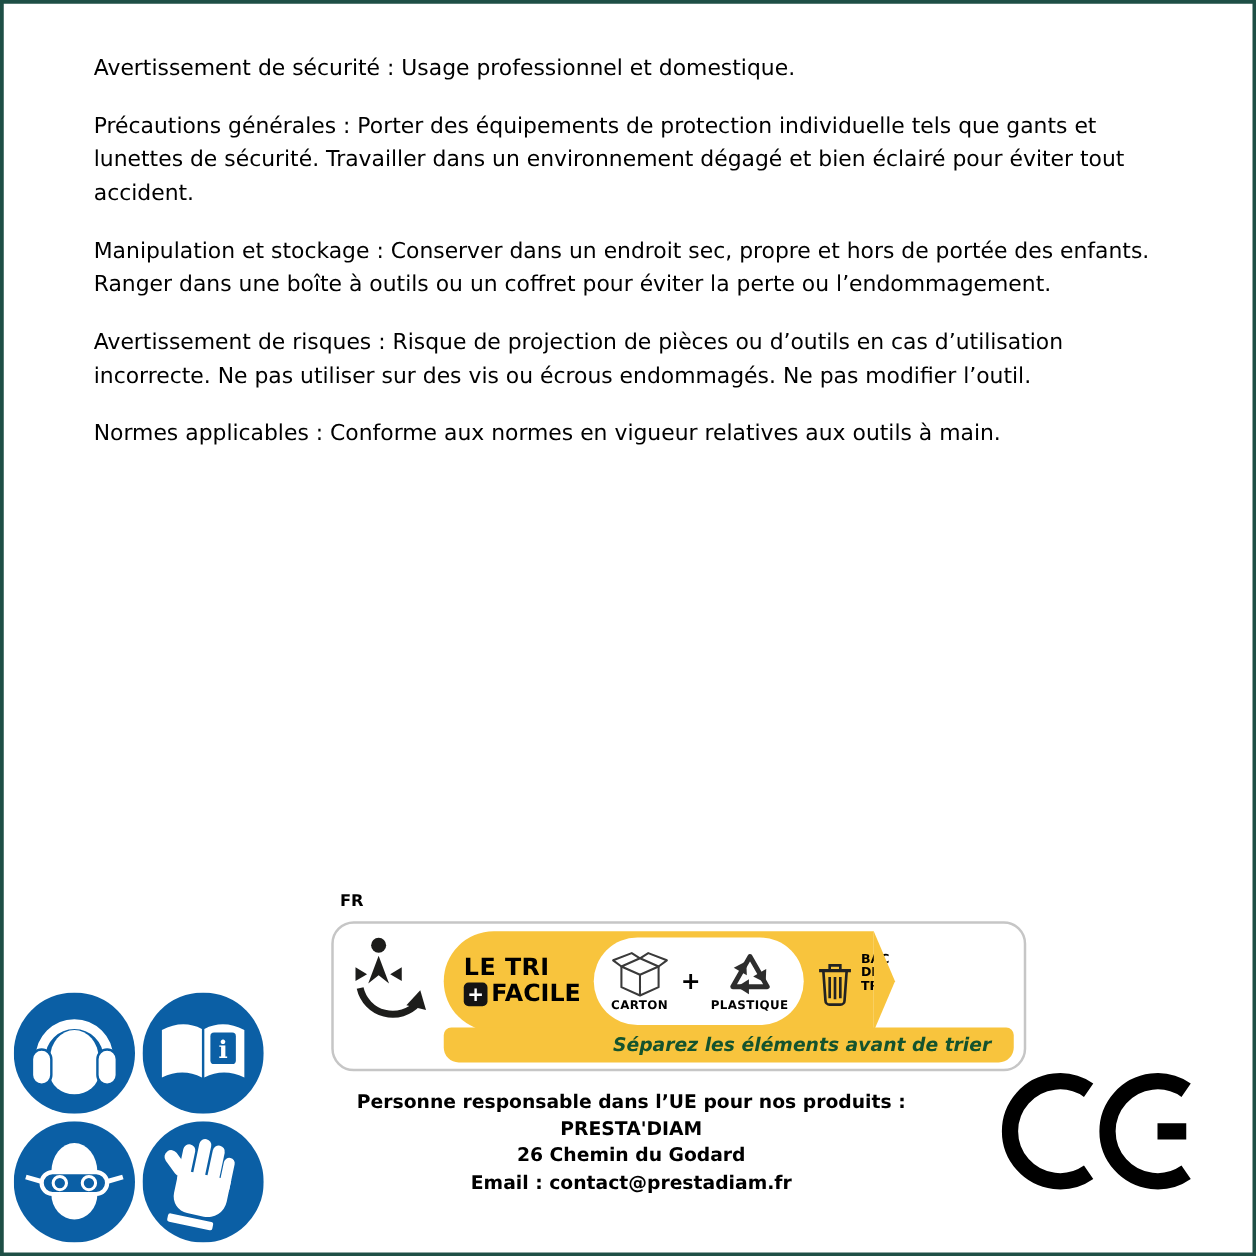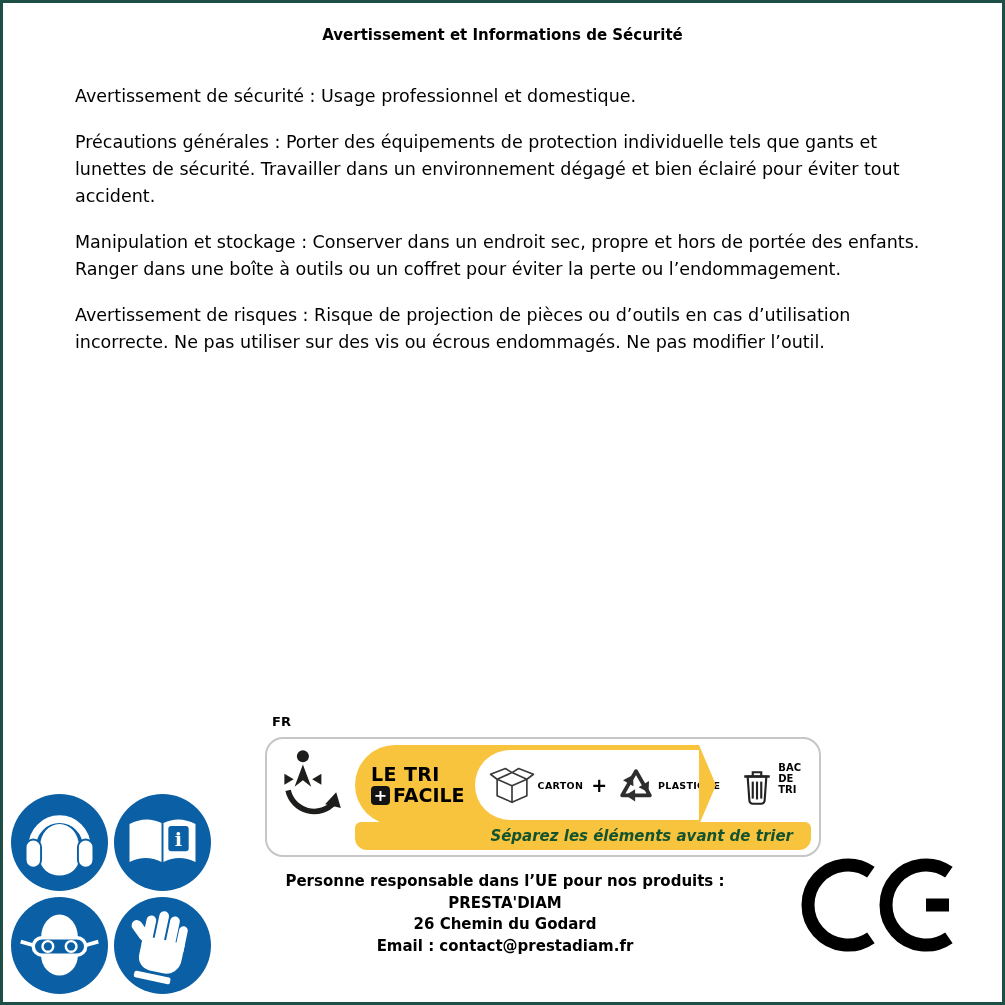--- a/index.html
+++ b/index.html
@@ -30,21 +30,21 @@
               border-top:40px solid transparent; border-bottom:40px solid transparent;
               border-left:17px solid #F8C43D; }
   .tri-text { margin-left:16px; line-height:1.08; white-space:nowrap; }
   .tri-l1 { font-size:19px; font-weight:800; letter-spacing:.4px; }
   .tri-l2 { font-size:19px; font-weight:800; display:flex; align-items:center; gap:3px; }
   .plus-box { display:inline-flex; width:19px; height:19px; background:#141414; color:#fff;
               border-radius:4px; align-items:center; justify-content:center;
               font-size:16px; font-weight:bold; }
   .oval { background:#fff; border-radius:40px; height:70px; display:flex; align-items:center;
           gap:8px; padding:0 12px; margin-left:10px; }
-  .mat { display:flex; flex-direction:row; align-items:center; gap:1px; }
+  .mat { display:flex; flex-direction:column; align-items:center; gap:1px; }
   .mat-label { font-size:9.5px; font-weight:bold; letter-spacing:.3px; }
   .mat-plus { font-size:19px; font-weight:bold; }
   .bin-area { display:flex; gap:4px; margin-left:8px; }
   .bin-text { font-size:10px; font-weight:800; line-height:1.08; }
   .strip { position:absolute; left:88px; right:8px; bottom:5px; height:28px; background:#F8C43D;
            border-radius:6px 6px 12px 12px; display:flex; align-items:center;
            justify-content:flex-end; padding-right:18px;
            font-size:15px; font-weight:bold; font-style:italic; color:#14532d; }
 
   
@@ -53,27 +53,27 @@
 
   
   .ce { position:absolute; left:795px; top:852px; width:160px; height:100px; }
   .ce svg { width:160px; height:100px; display:block; }
 </style>
 </head>
 <body>
 
 <div class="page">
 
-  <h1 class="title">Avertissement et Informations de Sécurité</h1>
 
   <div class="body-text">
     <p>Avertissement de sécurité : Usage professionnel et domestique.</p>
     <p>Précautions générales : Porter des équipements de protection individuelle tels que gants et lunettes de sécurité. Travailler dans un environnement dégagé et bien éclairé pour éviter tout accident.</p>
     <p>Manipulation et stockage : Conserver dans un endroit sec, propre et hors de portée des enfants. Ranger dans une boîte à outils ou un coffret pour éviter la perte ou l’endommagement.</p>
     <p>Avertissement de risques : Risque de projection de pièces ou d’outils en cas d’utilisation incorrecte. Ne pas utiliser sur des vis ou écrous endommagés. Ne pas modifier l’outil.</p>
+    <p>Normes applicables : Conforme aux normes en vigueur relatives aux outils à main.</p>
   </div>
 
   <div class="pictos">
     <div class="picto">
       <svg viewBox="0 0 100 100">
         <circle cx="50" cy="50" r="50" fill="#0B5FA5"></circle>
         <path d="M30 54 a20 23 0 0 1 40 0 v13 a20 17 0 0 1 -40 0 z" fill="#fff"></path>
         <path d="M22 54 a28 28 0 0 1 56 0" fill="none" stroke="#fff" stroke-width="8"></path>
         <rect x="15" y="47" width="16" height="29" rx="8" fill="#fff" stroke="#0B5FA5" stroke-width="2"></rect>
         <rect x="69" y="47" width="16" height="29" rx="8" fill="#fff" stroke="#0B5FA5" stroke-width="2"></rect>

